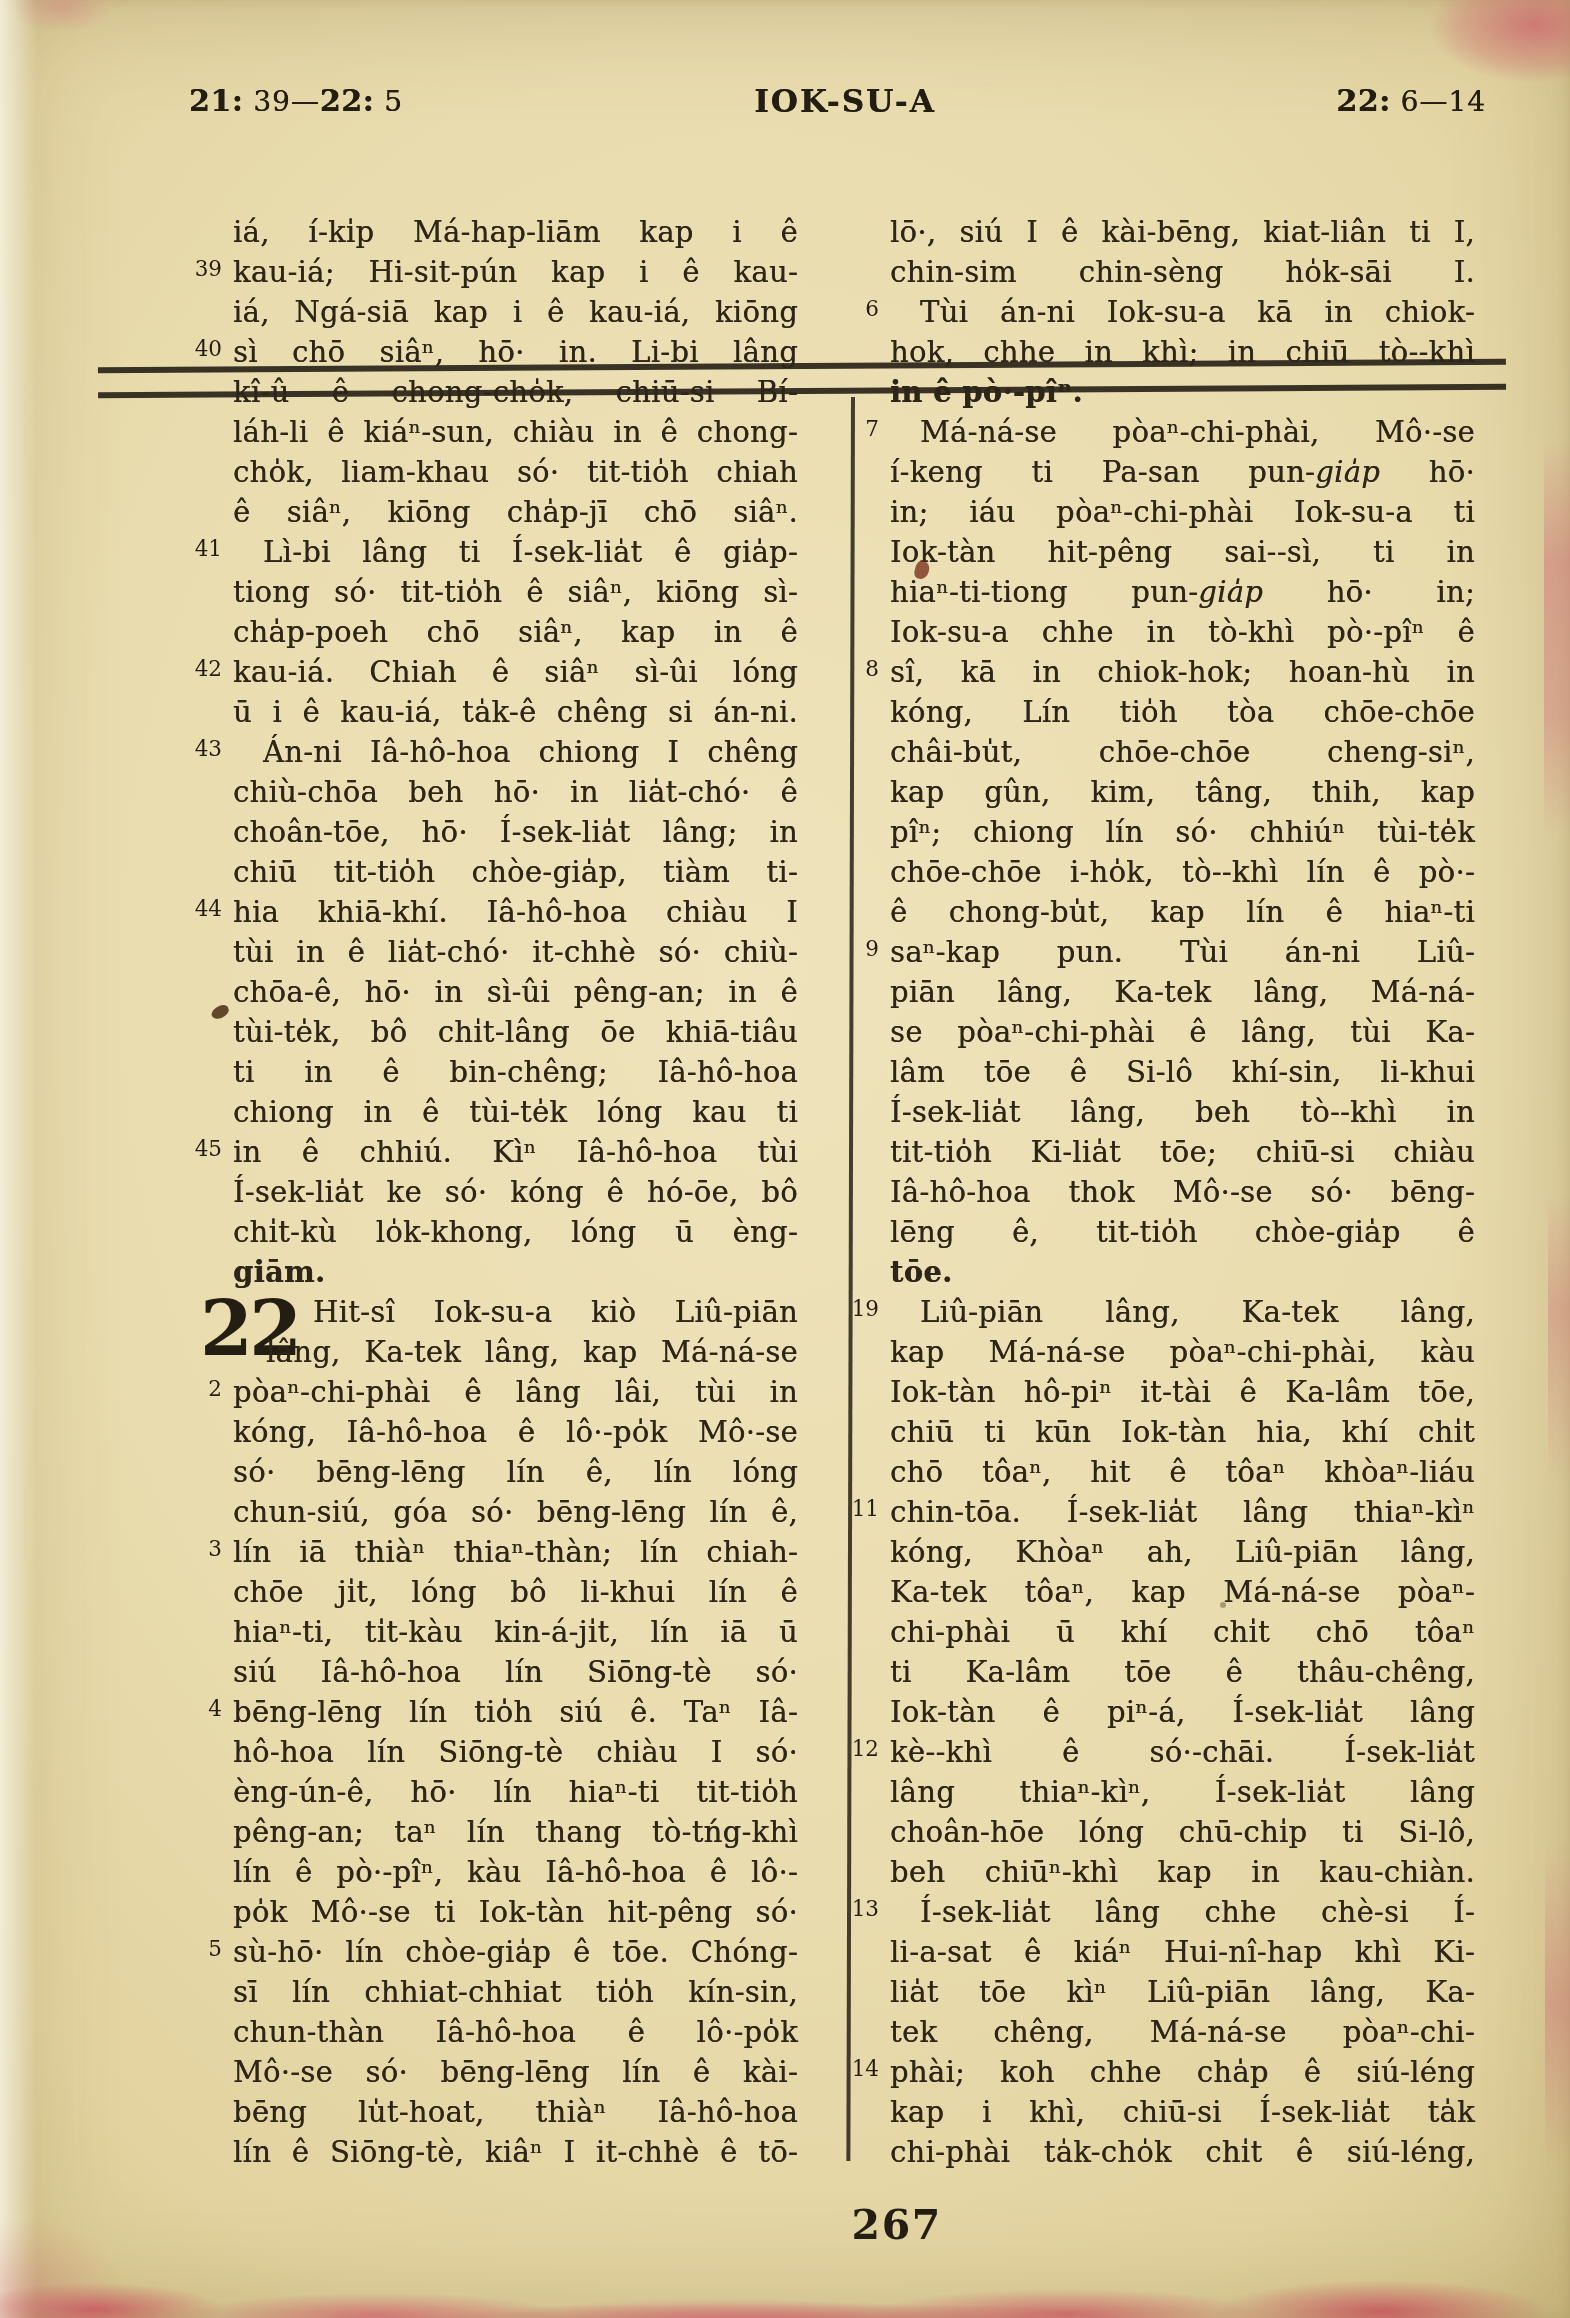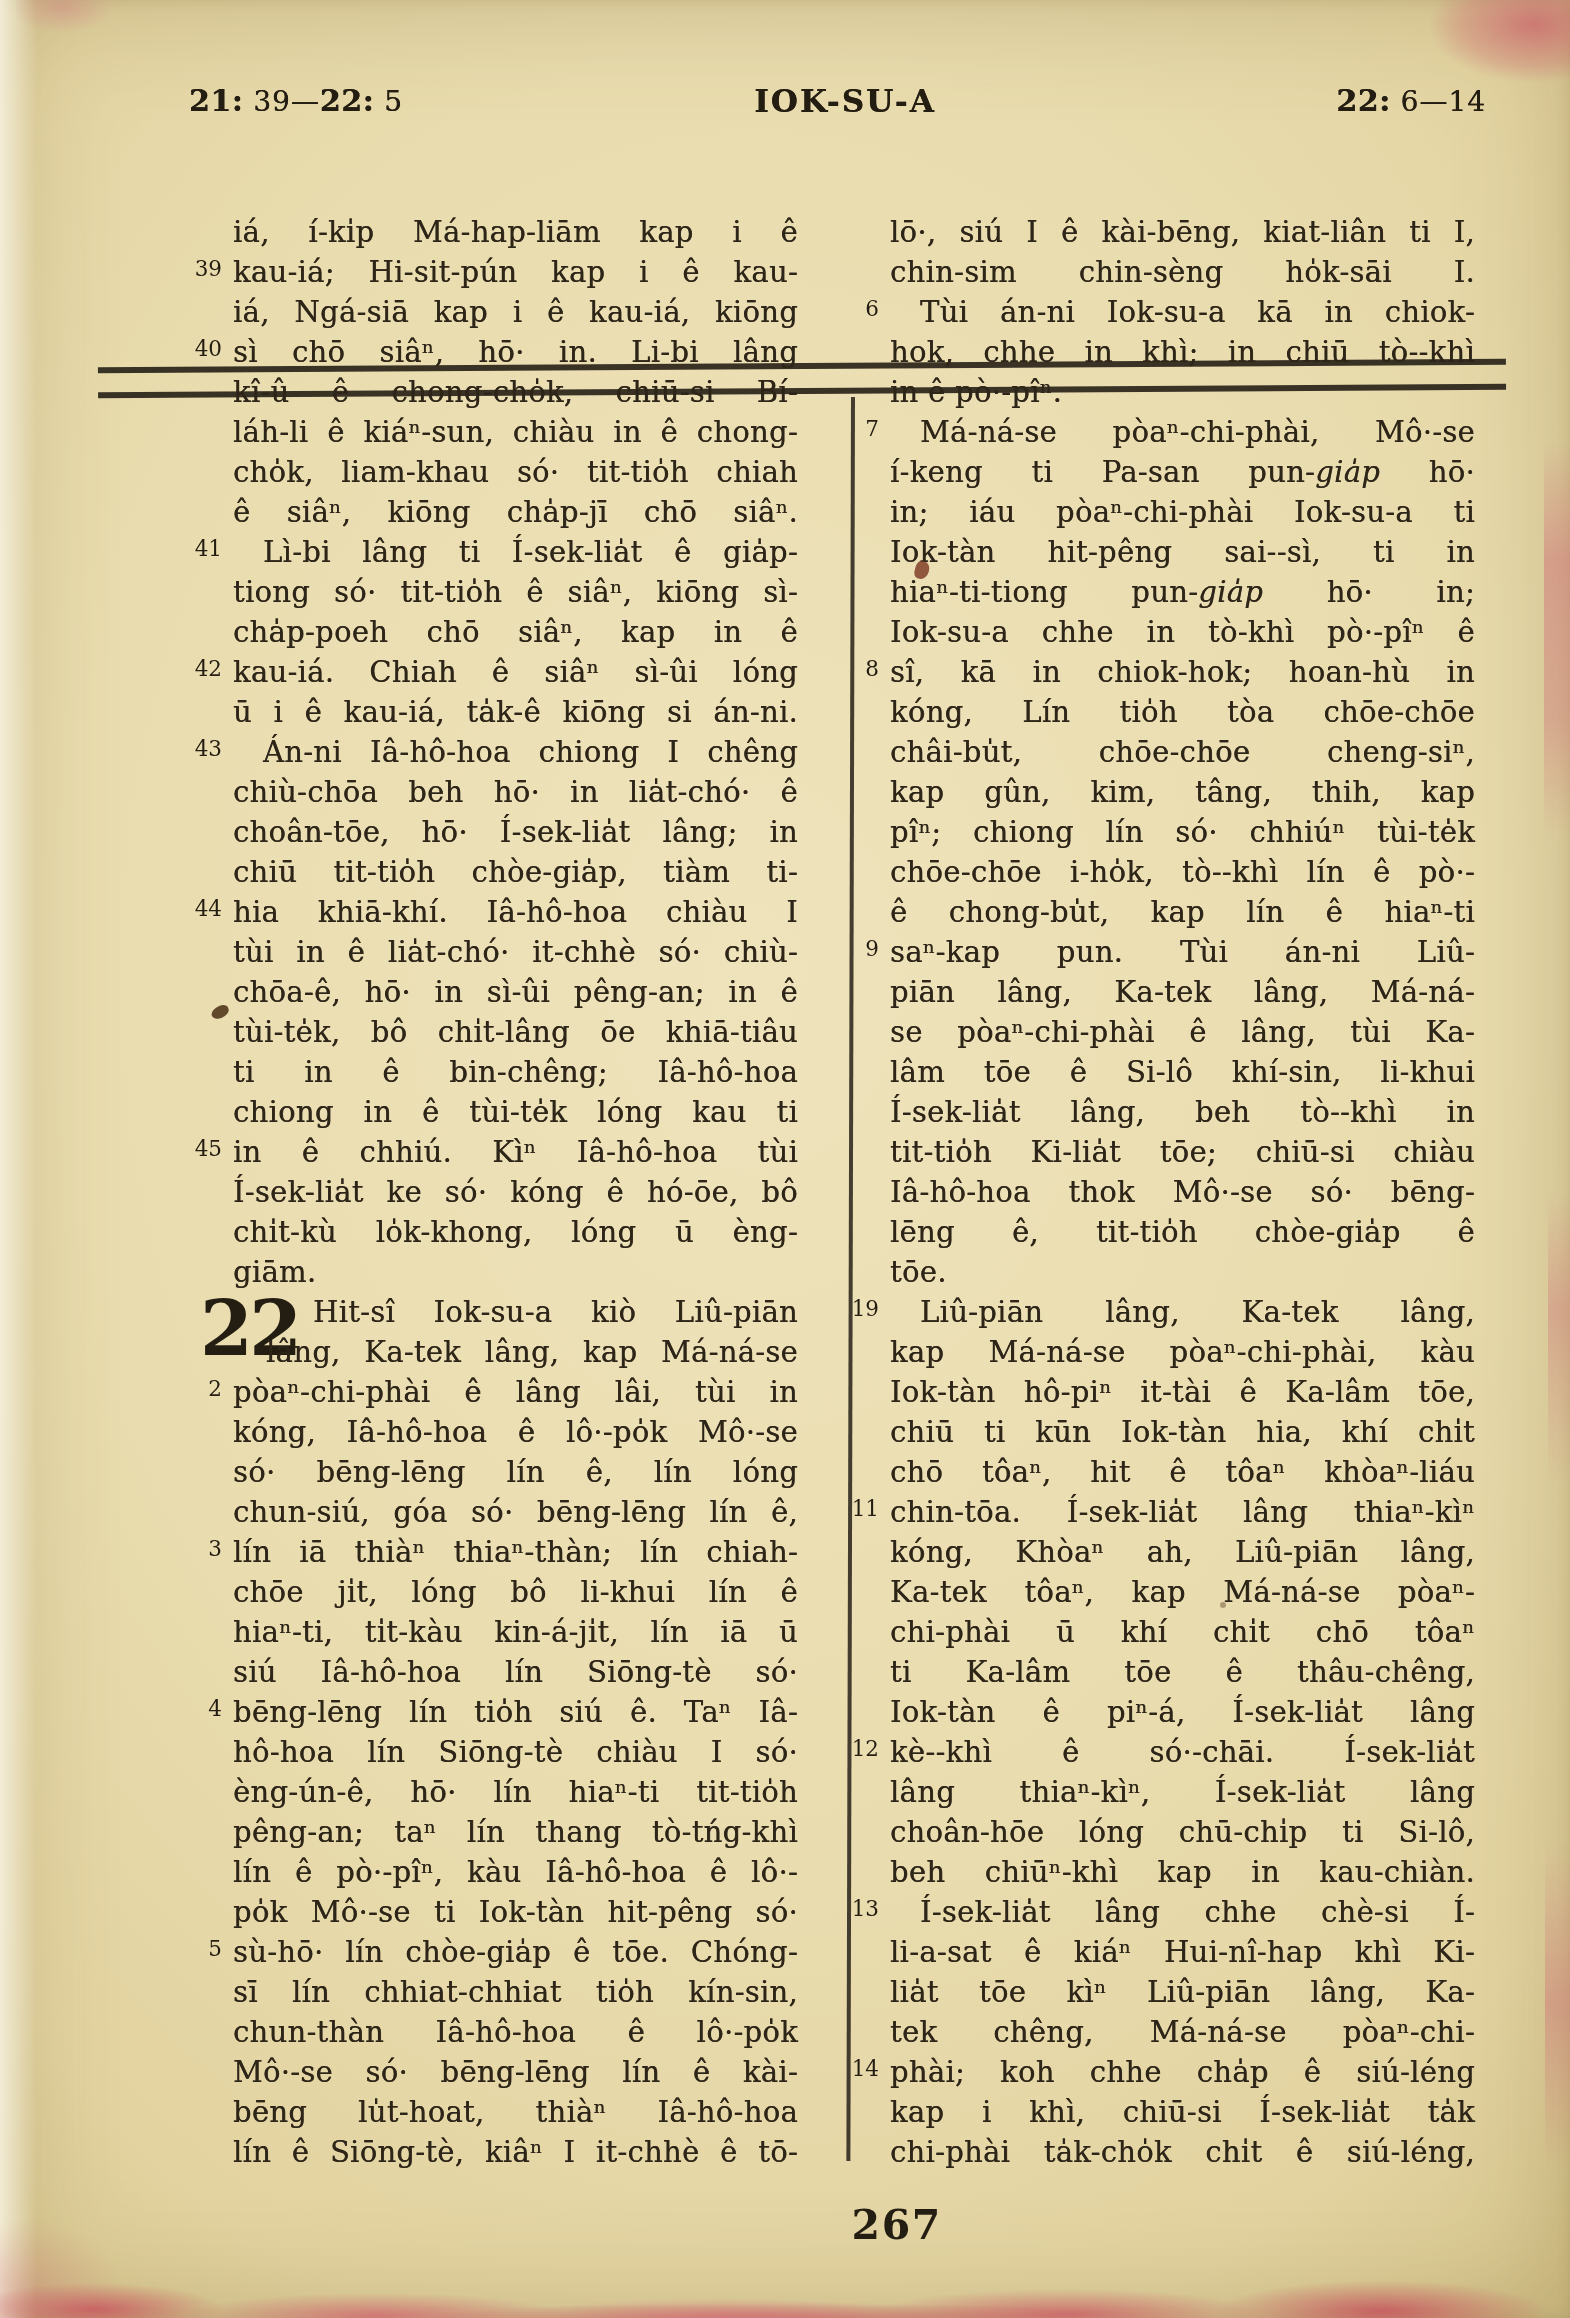--- a/index.html
+++ b/index.html
@@ -36,21 +36,21 @@
   .col{position:absolute;top:212px;font-size:29px;}
   .col::before{content:"";position:absolute;inset:0;z-index:-1;
     background:repeating-linear-gradient(180deg, rgba(125,152,163,.085) 0 21px, rgba(125,152,163,0) 21px 40px);
     filter:blur(3.1px);}
   #col-left{left:233px;width:565px;}
   #col-right{left:890px;width:585px;}
   .line{position:relative;height:40px;}
   .lt{display:block;height:40px;line-height:40px;
       text-align:justify;text-align-last:justify;
       letter-spacing:0.3px;color:#2e2519;text-shadow:0.3px 0 0 rgba(46,37,25,.85);}
-  .line.end .lt{text-align-last:left;}
+  .line.end .lt{text-align-last:left;font-weight:bold;}
   .line.ind .lt{padding-left:30px;}
   .line.ch1 .lt{margin-left:80px;}
   .line.ch2 .lt{margin-left:33px;}
   .vnum{position:absolute;left:-53px;top:6.3px;width:42px;text-align:right;
     font-size:21.5px;font-weight:normal;line-height:1;color:#241d12;}
   .chapnum{position:absolute;left:-33px;top:-1px;font-size:76px;line-height:1;
     font-weight:bold;letter-spacing:-3.7px;color:#241d12;}
   .lt i{font-style:italic;}
   
   #page-number{position:absolute;left:785px;top:2201px;width:157px;text-align:right;
@@ -132,21 +132,21 @@
         <span class="lt">tiong só· tit-tio̍h ê siâⁿ, kiōng sì-</span>
       </div>
       <div class="line">
         <span class="lt">cha̍p-poeh chō siâⁿ, kap in ê</span>
       </div>
       <div class="line">
         <span class="vnum">42</span>
         <span class="lt">kau-iá. Chiah ê siâⁿ sì-ûi lóng</span>
       </div>
       <div class="line">
-        <span class="lt">ū i ê kau-iá, ta̍k-ê kiōng si án-ni.</span>
+        <span class="lt">ū i ê kau-iá, ta̍k-ê chêng si án-ni.</span>
       </div>
       <div class="line ind">
         <span class="vnum">43</span>
         <span class="lt">Án-ni Iâ-hô-hoa chiong I chêng</span>
       </div>
       <div class="line">
         <span class="lt">chiù-chōa beh hō· in lia̍t-chó· ê</span>
       </div>
       <div class="line">
         <span class="lt">choân-tōe, hō· Í-sek-lia̍t lâng; in</span>

